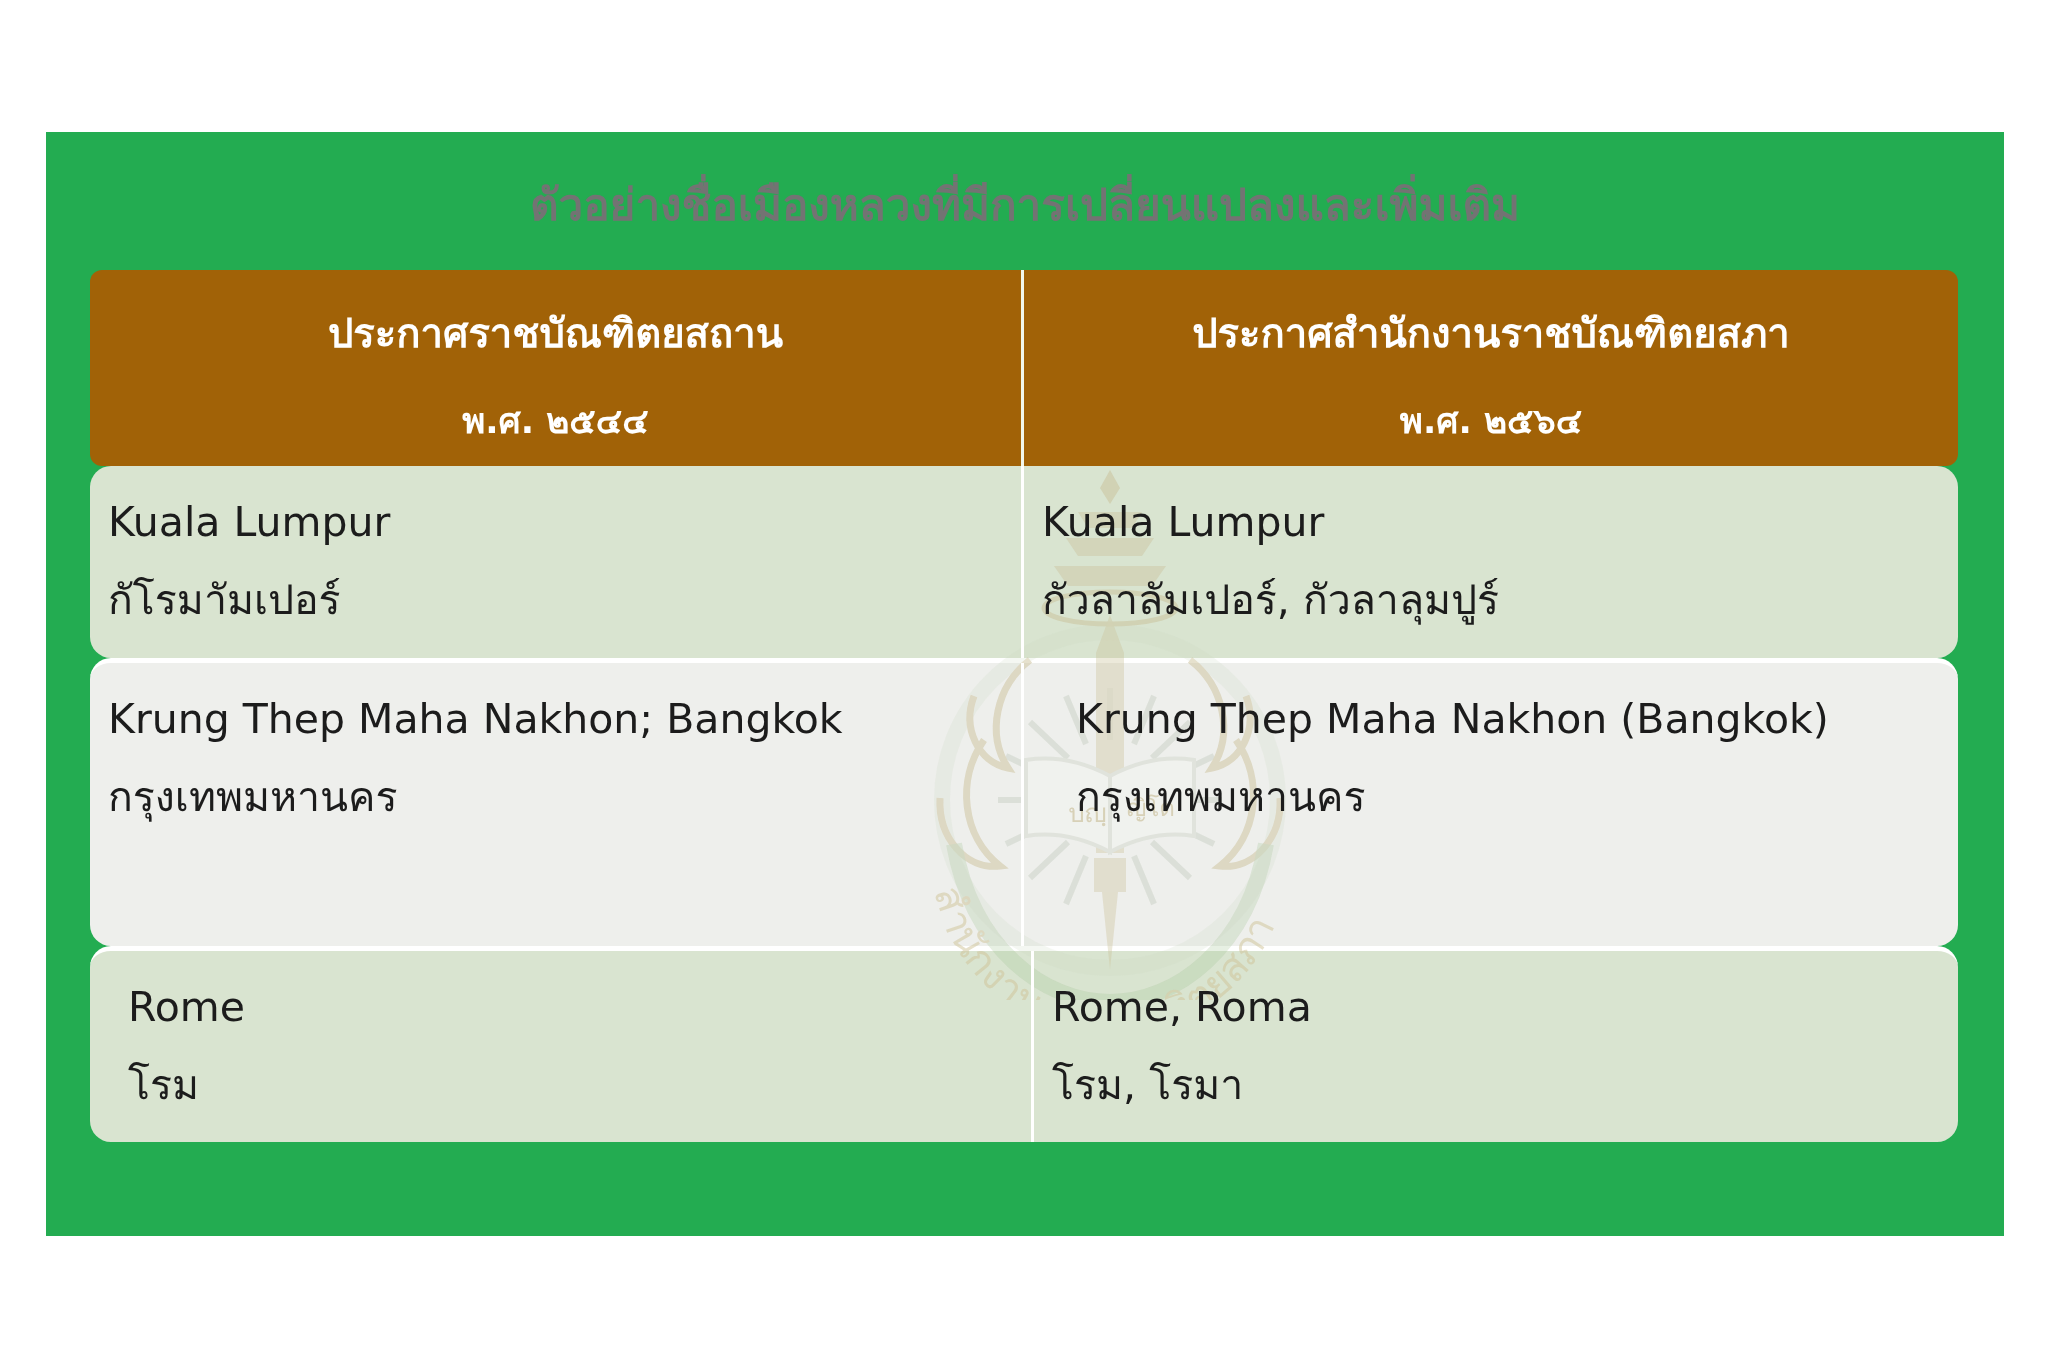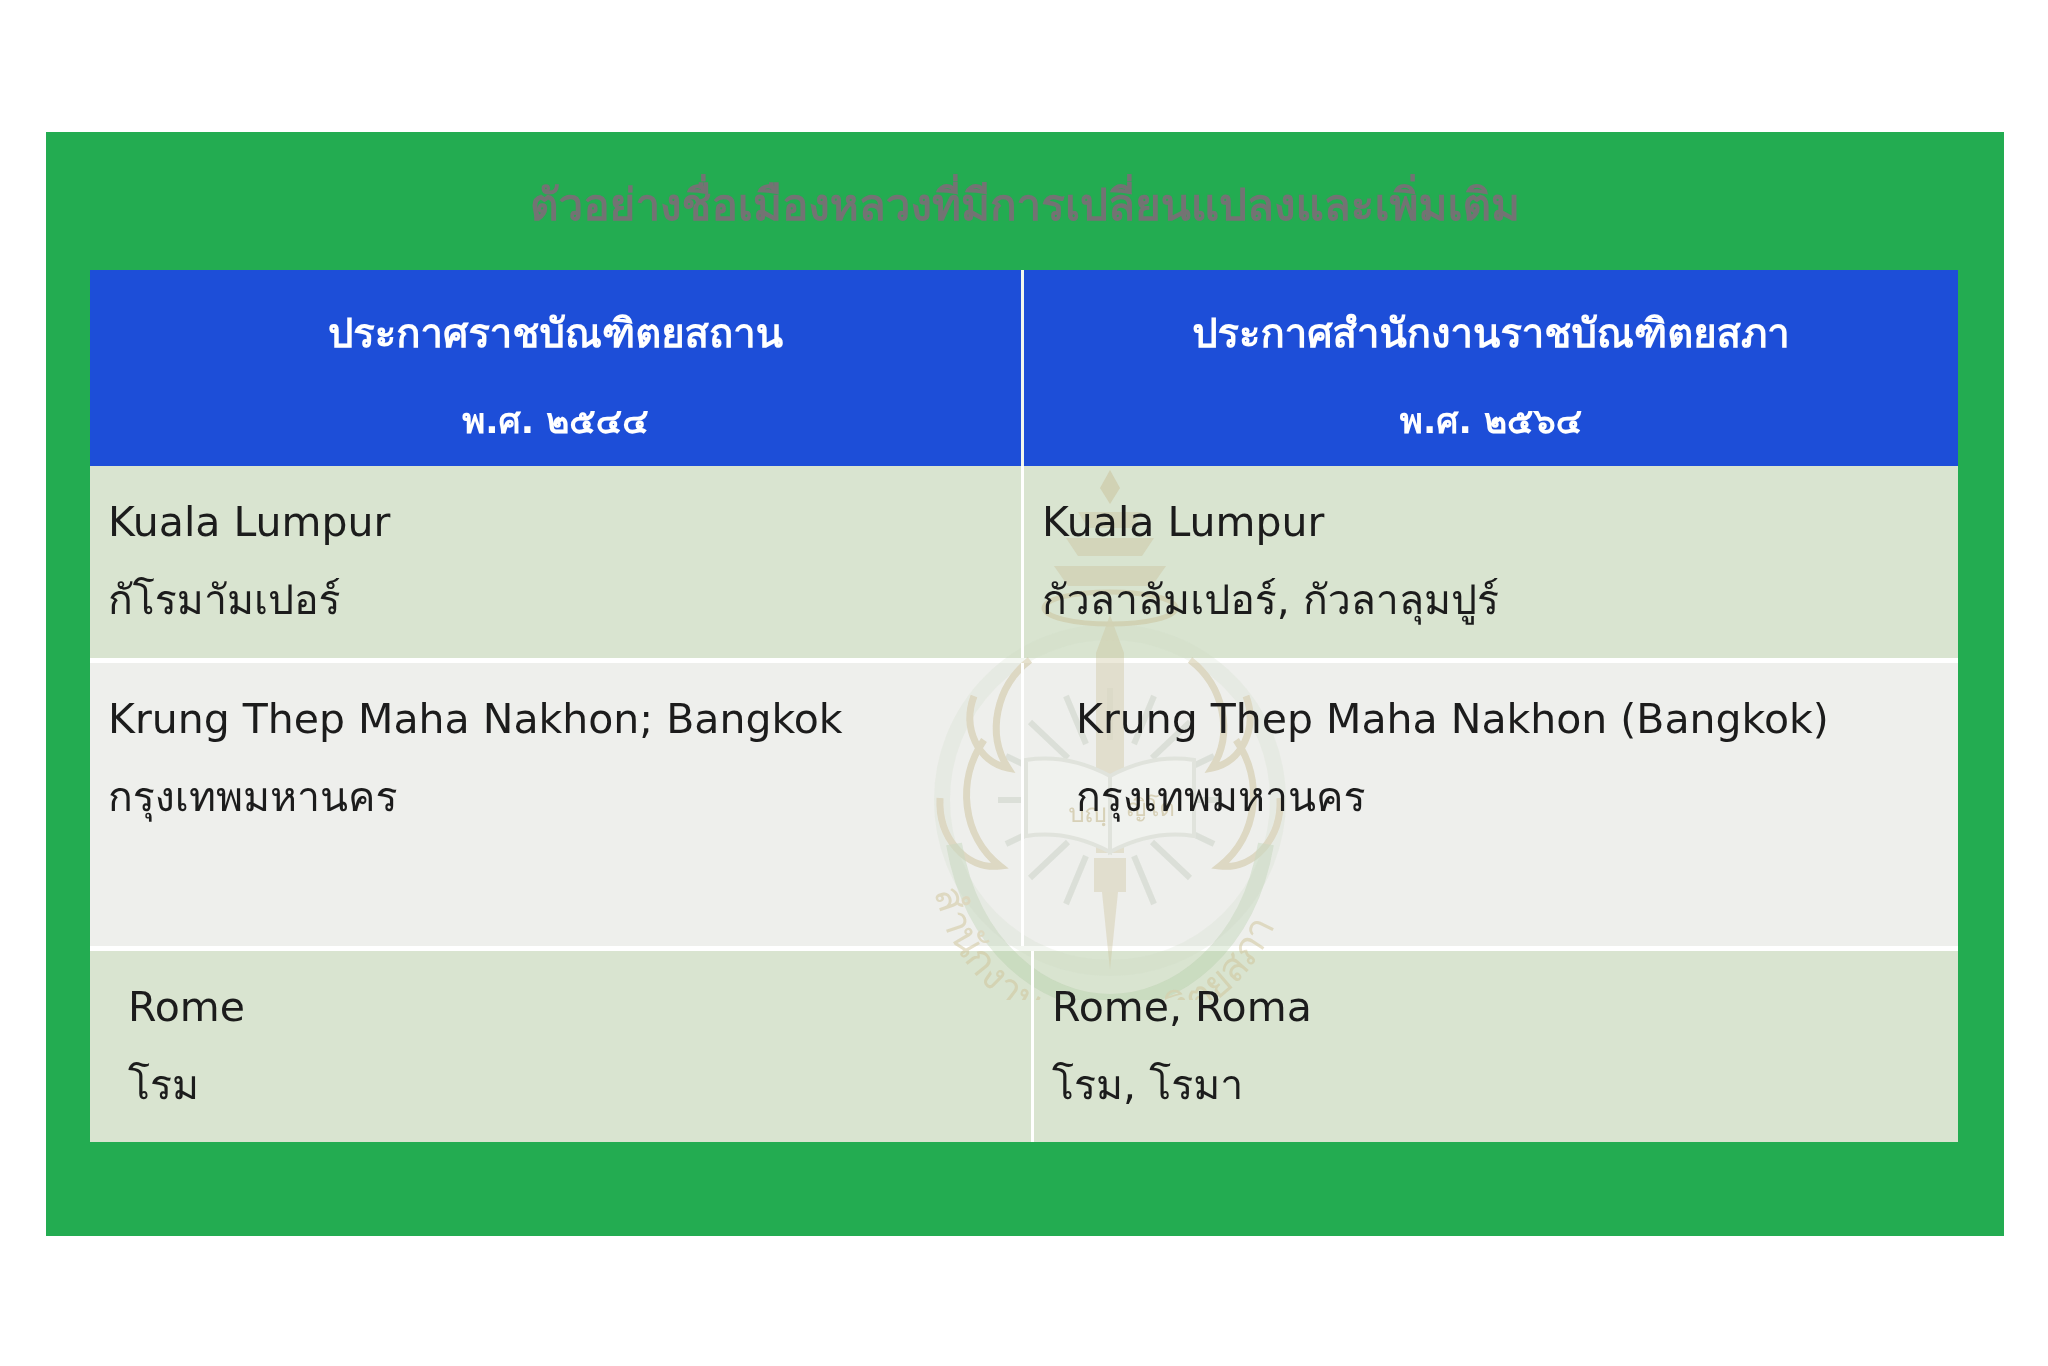--- a/index.html
+++ b/index.html
@@ -53,21 +53,22 @@
     left: 90px;
     top: 270px;
     width: 1868px;
     height: 896px;
   }
 
   .thead {
     display: flex;
     width: 100%;
     height: 196px;
-    background: #1d4ed8;
+    background: #a16207;
+    border-radius: 12px;
   }
   .th {
     flex: 0 0 50%;
     box-sizing: border-box;
     color: #ffffff;
     text-align: center;
     padding-top: 32px;
     position: relative;
   }
   .th.left { border-right: 3px solid #f2f7ec; }
@@ -88,20 +89,21 @@
   .tbody {
     position: relative;
     width: 100%;
   }
 
   .row {
     display: flex;
     width: 100%;
     box-sizing: border-box;
     position: relative;
+    border-radius: 21px;
   }
   .row.shade-a { background: #d9e4d0; }
   .row.shade-b { background: #eeefec; gap: 34px; }
   .row + .row { border-top: 5px solid #ffffff; }
 
   .row.r1 { height: 192px; }
   .row.r2 { height: 288px; }
   .row.r3 { height: 196px; padding-left: 20px; }
 
   .cell {

